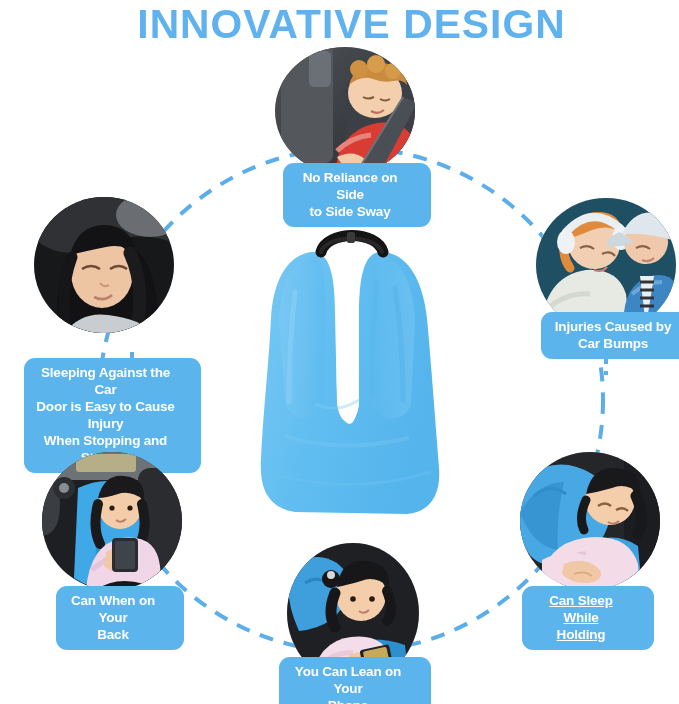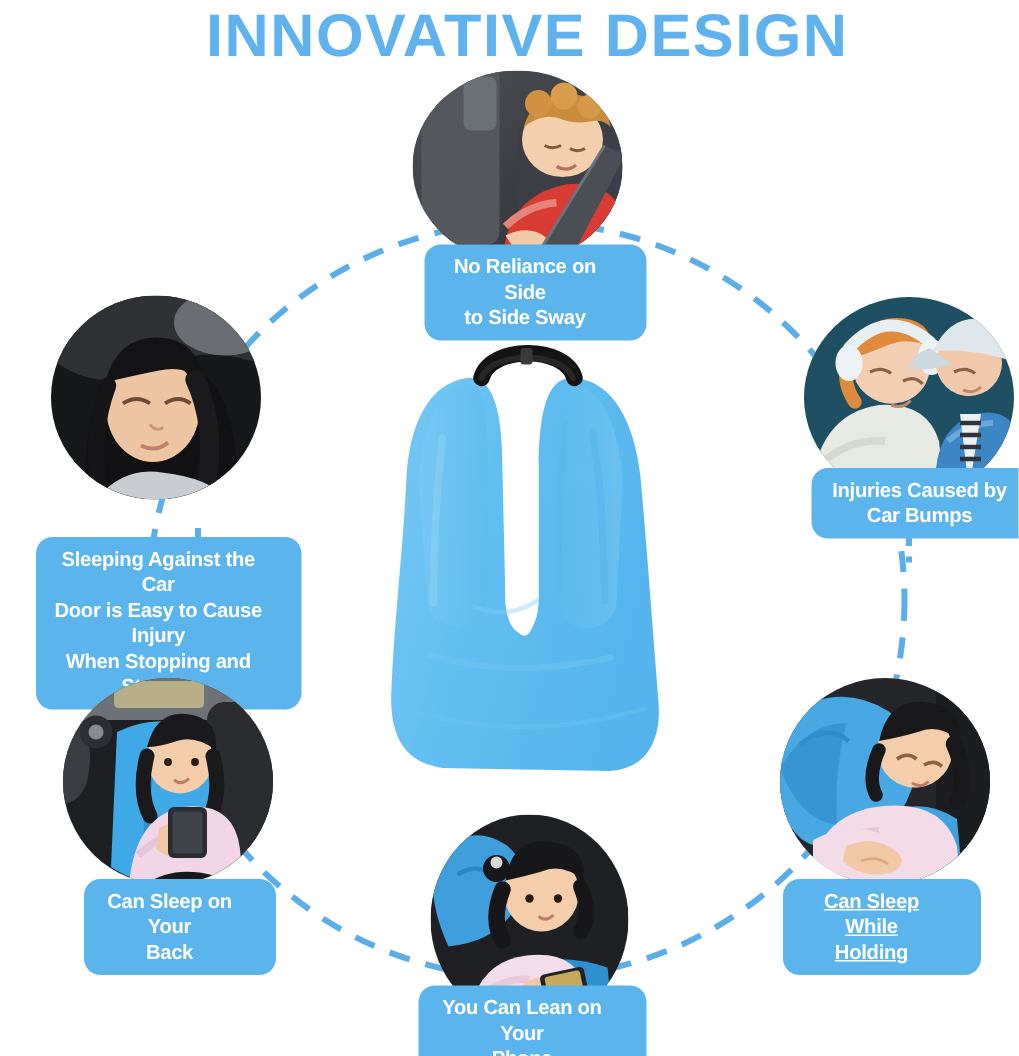--- a/index.html
+++ b/index.html
@@ -193,21 +193,21 @@
       <path d="M44 138 q4 -46 36 -52 q34 -4 38 28 l2 24 z" fill="#f0d6e6"></path>
       <path d="M50 118 q18 -16 36 -16" stroke="#e3c4d8" stroke-width="5" fill="none"></path>
 
       <path d="M64 100 q14 -8 26 2 q8 8 -2 16 q-14 6 -26 -4z" fill="#f0c8a6"></path>
       <rect x="70" y="86" width="26" height="34" rx="4" fill="#2a2c30"></rect>
       <rect x="73" y="89" width="20" height="28" rx="2" fill="#3f434a"></rect>
 
       <path d="M54 138 q20 -14 48 -6 l2 6z" fill="#17181a"></path>
     </svg>
   </div>
-  <div class="pill" style="left:44px;top:586px;width:128px;">Can Sleep on Your
+  <div class="pill" style="left:44px;top:586px;width:128px;">Can When on Your
 Back</div>
 
   <div class="photo" style="left:275px;top:543px;width:132px;height:140px;">
     <svg viewBox="0 0 132 140" preserveAspectRatio="xMidYMid slice">
       <rect width="132" height="140" fill="#e9edf0"></rect>
       <path d="M0 0 H132 V140 H0z" fill="#1e2023"></path>
 
       <path d="M2 30 q22 -26 48 -10 q16 12 10 34 q-10 30 -48 34 q-14 -30 -10 -58z" fill="#3E9FDC"></path>
       <path d="M40 110 q36 -22 78 -8 l4 38 H30z" fill="#2E8FCF"></path>
       <path d="M18 40 q16 -10 28 6" stroke="#2b86c4" stroke-width="3" fill="none"></path>

